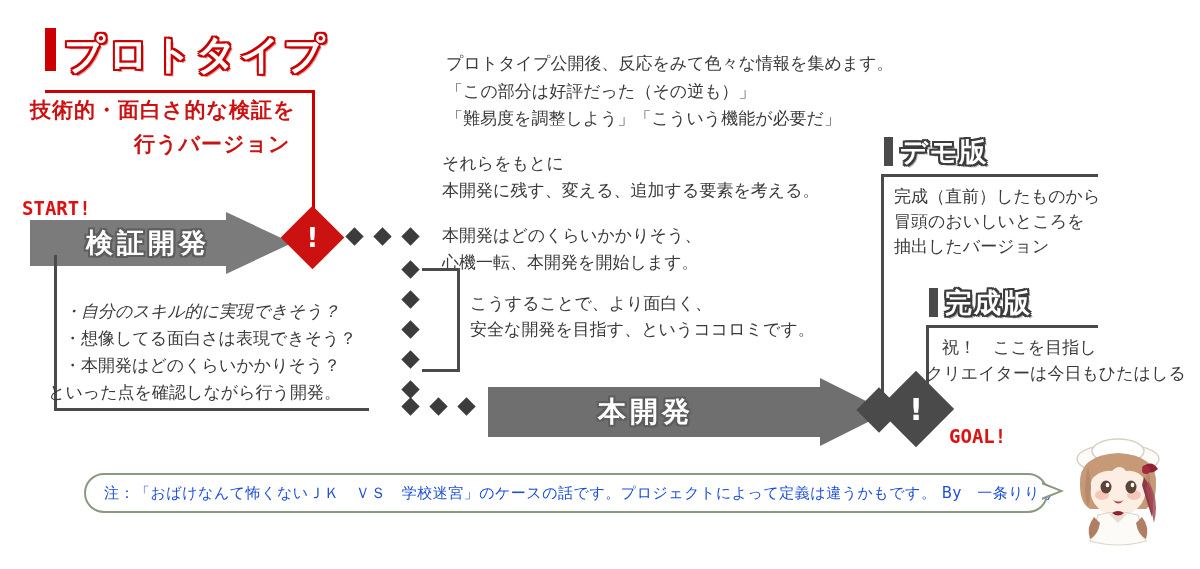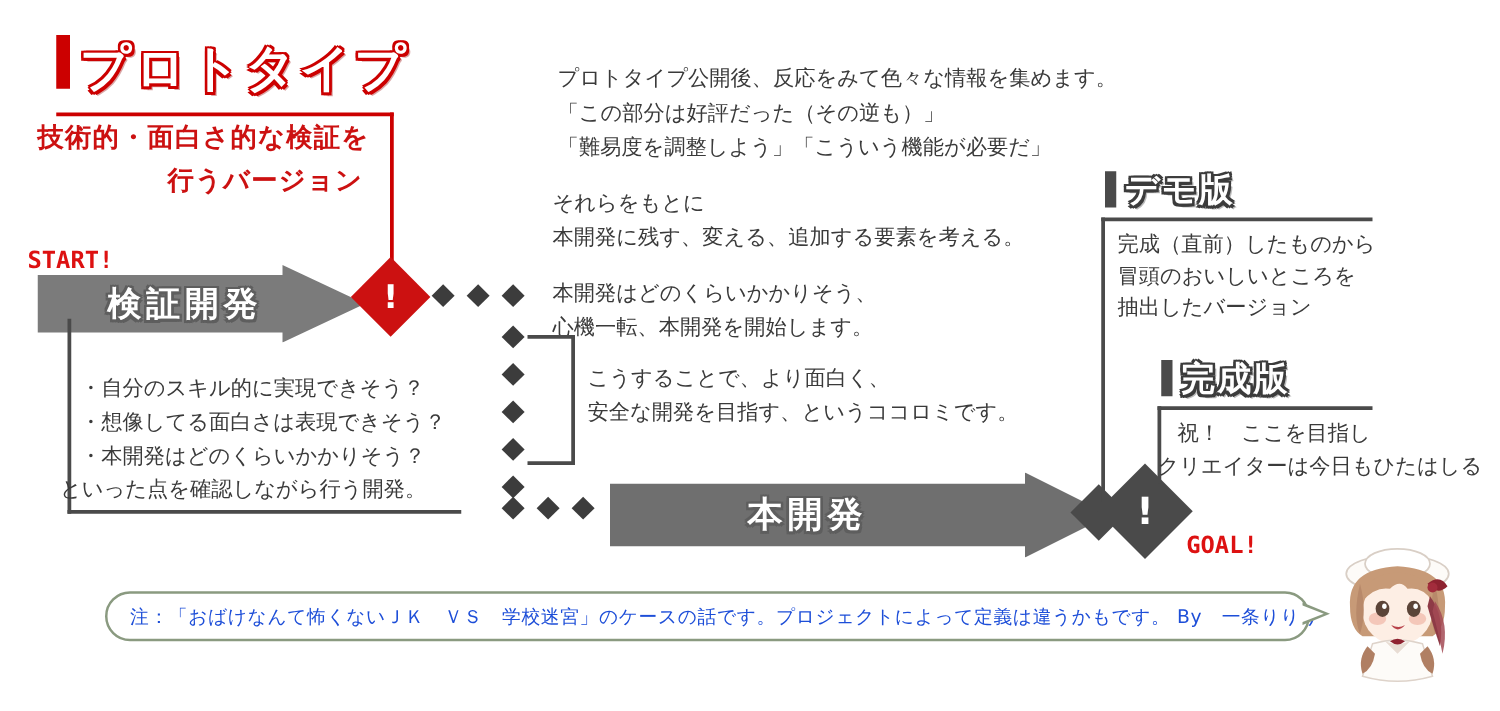--- a/index.html
+++ b/index.html
@@ -129,21 +129,21 @@
   <div class="dot" style="left:392px;top:353px;width:13px;height:13px;"></div>
   <div class="dot" style="left:392px;top:383px;width:13px;height:13px;"></div>
 
   <div class="dot" style="left:420px;top:400px;width:13px;height:13px;"></div>
   <div class="dot" style="left:448px;top:400px;width:13px;height:13px;"></div>
   <div class="dot" style="left:392px;top:400px;width:13px;height:13px;"></div>
 
   <div class="ln" style="left:42px;top:255px;width:3px;height:156px;"></div>
   <div class="ln" style="left:42px;top:408px;width:315px;height:3px;"></div>
 
-  <div class="body-txt" style="left:52px;top:298px;font-size:17px;">・自分のスキル的に実現できそう？</div>
+  <div class="body-txt" style="left:52px;top:298px;font-size:17px;font-style:italic;">・自分のスキル的に実現できそう？</div>
   <div class="body-txt" style="left:52px;top:325px;font-size:17px;">・想像してる面白さは表現できそう？</div>
   <div class="body-txt" style="left:52px;top:352px;font-size:17px;">・本開発はどのくらいかかりそう？</div>
   <div class="body-txt" style="left:36px;top:379px;font-size:17px;">といった点を確認しながら行う開発。</div>
 
   <div class="body-txt" style="left:434px;top:50px;font-size:17px;">プロトタイプ公開後、反応をみて色々な情報を集めます。</div>
   <div class="body-txt" style="left:434px;top:78px;font-size:17px;">「この部分は好評だった（その逆も）」</div>
   <div class="body-txt" style="left:434px;top:105px;font-size:17px;">「難易度を調整しよう」「こういう機能が必要だ」</div>
 
   <div class="body-txt" style="left:430px;top:150px;font-size:17px;">それらをもとに</div>
   <div class="body-txt" style="left:430px;top:177px;font-size:17px;">本開発に残す、変える、追加する要素を考える。</div>

